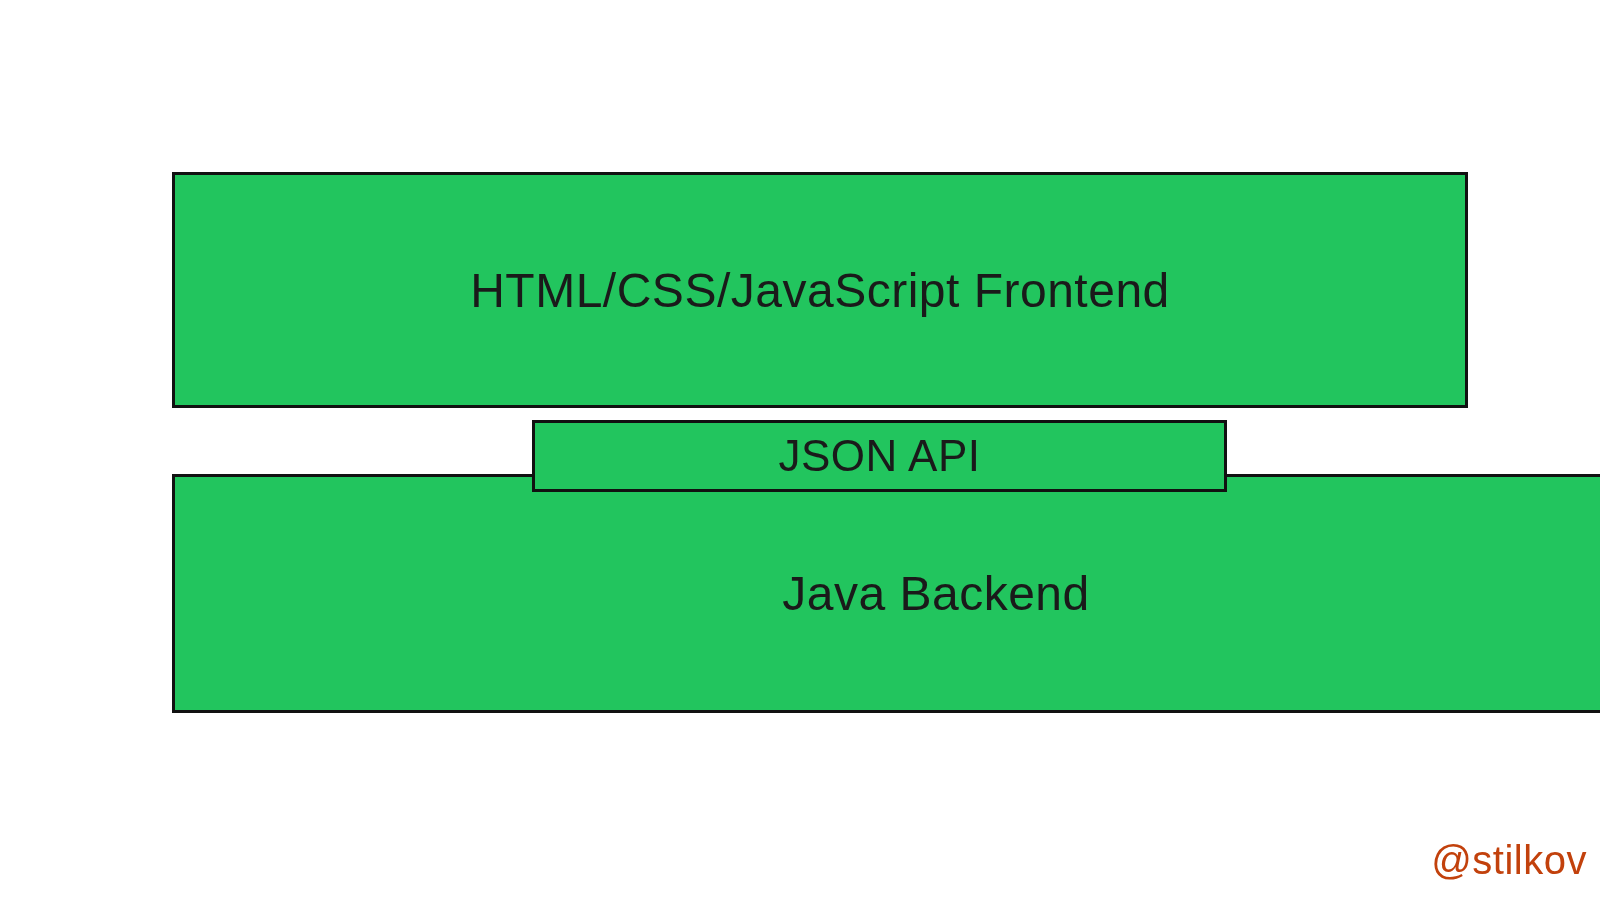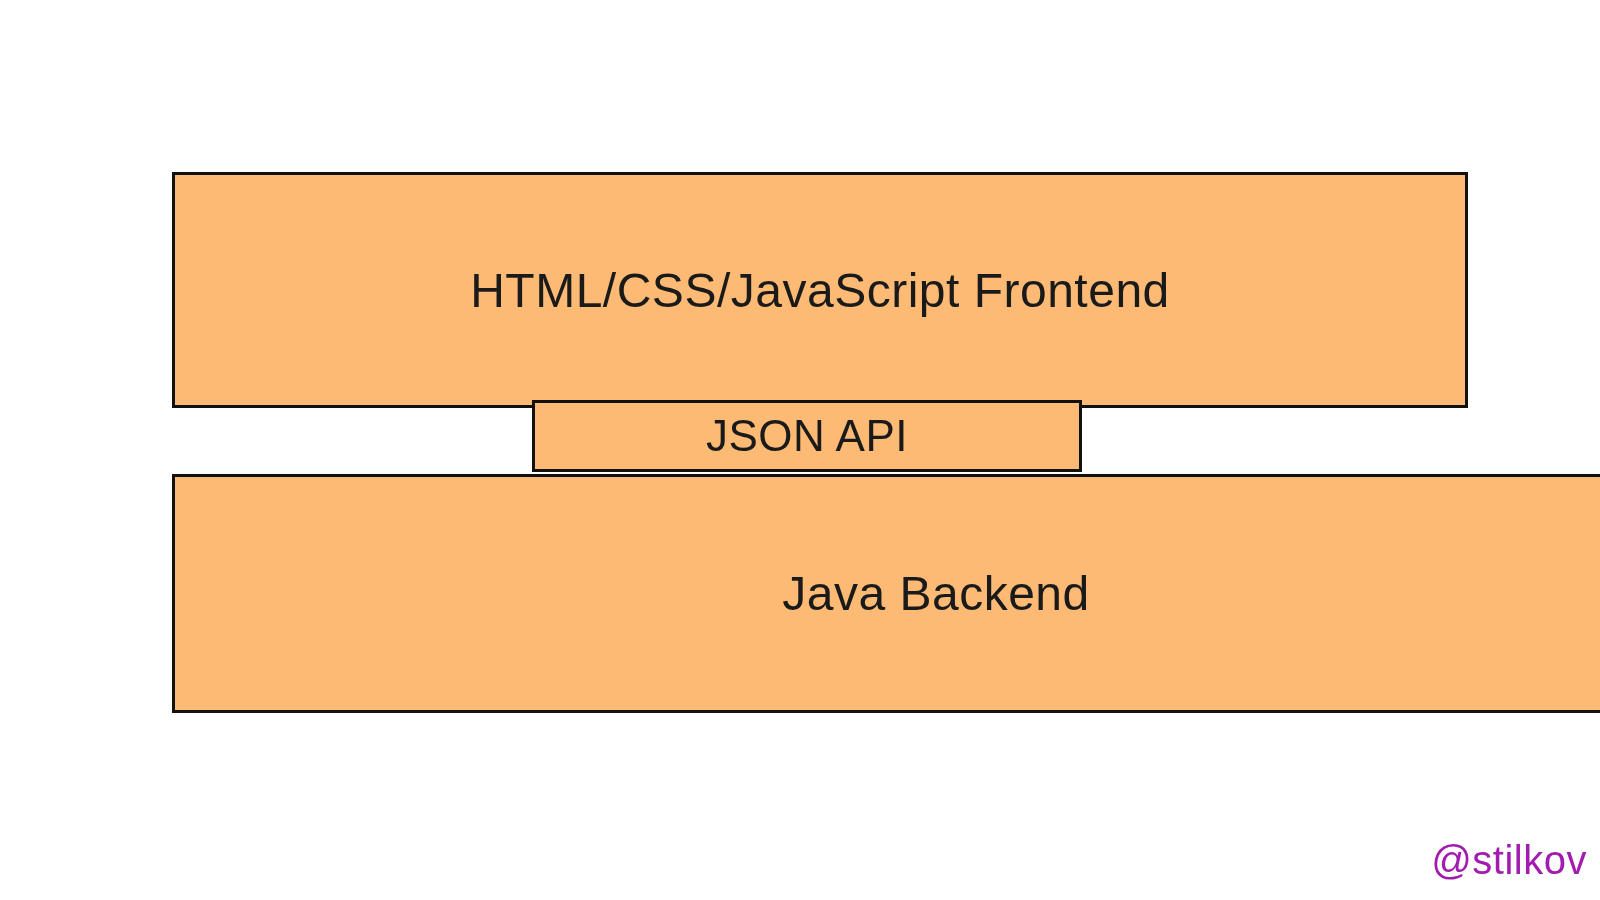--- a/index.html
+++ b/index.html
@@ -16,64 +16,64 @@
   .canvas {
     position: relative;
     width: 1600px;
     height: 900px;
     background: #ffffff;
   }
   .diagram-box {
     position: absolute;
     box-sizing: border-box;
     border: 3px solid #111111;
-    background: #fdba74;
+    background: #22c55e;
     display: flex;
     align-items: center;
     justify-content: center;
   }
   .box-label {
     color: #1a1a1a;
     letter-spacing: 0.5px;
     white-space: nowrap;
   }
   .frontend-box {
     left: 172px;
     top: 172px;
     width: 1296px;
     height: 236px;
   }
   .frontend-box .box-label {
     font-size: 48px;
   }
   .json-api-box {
     left: 532px;
-    top: 400px;
-    width: 550px;
+    top: 420px;
+    width: 695px;
     height: 72px;
     z-index: 2;
   }
   .json-api-box .box-label {
     font-size: 44px;
   }
   .backend-box {
     left: 172px;
     top: 474px;
     width: 1528px;
     height: 239px;
   }
   .backend-box .box-label {
     font-size: 48px;
   }
   .watermark {
     position: absolute;
     right: 13px;
     top: 838px;
     font-size: 40px;
-    color: #a21caf;
+    color: #c2410c;
     letter-spacing: 0.5px;
     white-space: nowrap;
   }
 </style>
 </head>
 <body>
 
 <div class="canvas">
 
   <div class="diagram-box frontend-box">

